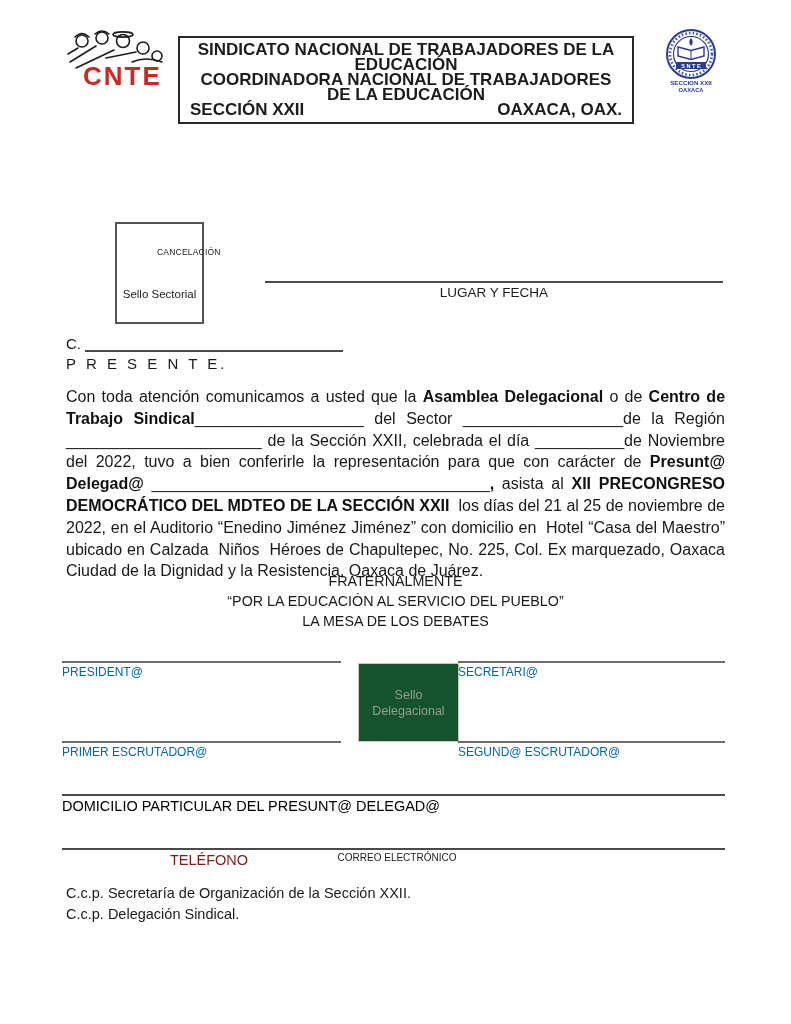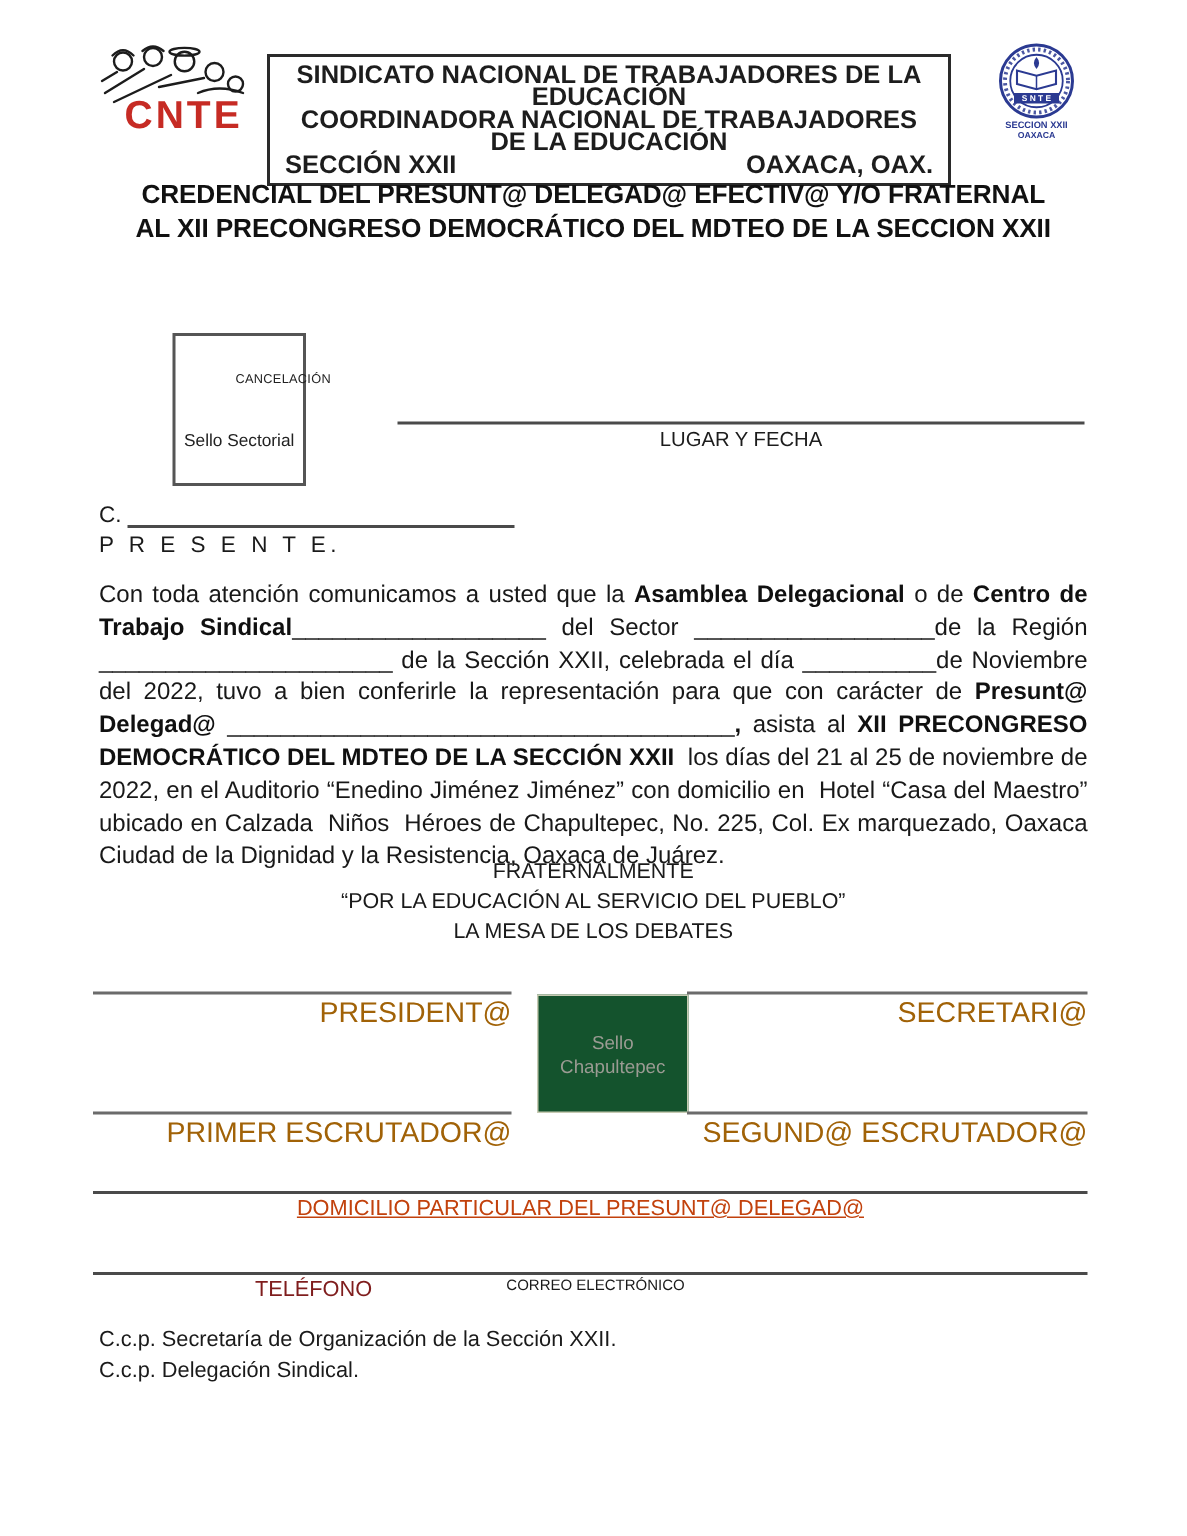--- a/index.html
+++ b/index.html
@@ -40,37 +40,37 @@
   .presente{margin-top:3px;letter-spacing:3px;font-size:15px;}
   
   .body-par{
     position:absolute;left:66px;top:386px;width:659px;
     font-size:16px;line-height:21.8px;text-align:justify;white-space:pre-wrap;color:#181818;
   }
   .body-par b{color:#101010;}
   
   .closing{position:absolute;left:40px;top:571px;width:711px;text-align:center;font-size:14.3px;line-height:20px;color:#1a1a1a;}
   
-  .sig{position:absolute;border-top:2px solid #6b6b6b;text-align:right;font-size:19px;color:#a16207;}
+  .sig{position:absolute;border-top:2px solid #6b6b6b;text-align:left;font-size:12px;color:#0369a1;}
   .sig .lbl{padding-top:2px;}
   .sig-president{left:62px;top:661px;width:279px;}
   .sig-secretary{left:458px;top:661px;width:267px;}
   .sig-first{left:62px;top:741px;width:279px;}
   .sig-second{left:458px;top:741px;width:267px;}
   .seal-box{
     position:absolute;left:358px;top:663px;width:99px;height:77px;
     border:1px solid #c6cab2;background:#14532d;
     display:flex;flex-direction:column;justify-content:center;text-align:center;
     font-size:12.5px;line-height:16px;color:#9b9b93;
   }
   
   .rule{position:absolute;left:62px;width:663px;border-top:2px solid #4a4a4a;}
   .rule-domicile{top:794px;}
   .rule-phone{top:848px;}
-  .domicile-label{position:absolute;left:62px;top:798px;width:514px;text-align:right;font-size:14.5px;color:#c2410c;text-decoration:underline;}
+  .domicile-label{position:absolute;left:62px;top:798px;width:514px;text-align:left;font-size:14.5px;color:#000000;}
   .phone-label{position:absolute;left:62px;top:852px;width:294px;text-align:center;font-size:14.5px;color:#7f1d1d;}
   .email-label{position:absolute;left:262px;top:852px;width:270px;text-align:center;font-size:10px;color:#1a1a1a;}
   
   .cc{position:absolute;left:66px;top:883px;font-size:14.5px;line-height:20.5px;color:#1a1a1a;}
 </style>
 </head>
 <body>
 
 <div class="page">
 
@@ -111,24 +111,20 @@
       <path d="M28 28 L41 31.5 L54 28 L54 19 L41 22.5 L28 19 Z" fill="#ffffff" stroke="#2b3a92" stroke-width="1.4"></path>
       <path d="M41 22.5 L41 31.5" stroke="#2b3a92" stroke-width="1"></path>
       <path d="M41 10 q3.5 4 0 8 q-3.5 -4 0 -8" fill="#2b3a92"></path>
       <rect x="26" y="34" width="30" height="7" fill="#2b3a92"></rect>
       <text x="41" y="39.6" fill="#ffffff" font-size="5.6" font-weight="bold" text-anchor="middle" font-family="Liberation Sans, sans-serif">S N T E</text>
       <text x="41" y="57" fill="#2b3a92" font-size="6.2" font-weight="bold" text-anchor="middle" font-family="Liberation Sans, sans-serif">SECCION XXII</text>
       <text x="41" y="64" fill="#2b3a92" font-size="5.8" font-weight="bold" text-anchor="middle" font-family="Liberation Sans, sans-serif">OAXACA</text>
     </svg>
   </div>
 
-  <div class="doc-title">
-    <div>CREDENCIAL DEL PRESUNT@ DELEGAD@ EFECTIV@ Y/O FRATERNAL</div>
-    <div>AL XII PRECONGRESO DEMOCRÁTICO DEL MDTEO  DE LA SECCION XXII</div>
-  </div>
 
   <div class="cancel-box">
     <div class="top-label">CANCELACIÓN</div>
     <div class="bottom-label">Sello Sectorial</div>
   </div>
 
   <div class="place-date">
     <div class="label">LUGAR Y FECHA</div>
   </div>
 
@@ -147,21 +143,21 @@
     <div>“POR LA EDUCACIÓN AL SERVICIO DEL PUEBLO”</div>
     <div>LA MESA DE LOS DEBATES</div>
   </div>
 
   <div class="sig sig-president">
     <div class="lbl">PRESIDENT@</div>
   </div>
 
   <div class="seal-box">
     <div>Sello</div>
-    <div>Chapultepec</div>
+    <div>Delegacional</div>
   </div>
 
   <div class="sig sig-secretary">
     <div class="lbl">SECRETARI@</div>
   </div>
 
   <div class="sig sig-first">
     <div class="lbl">PRIMER ESCRUTADOR@</div>
   </div>
 

